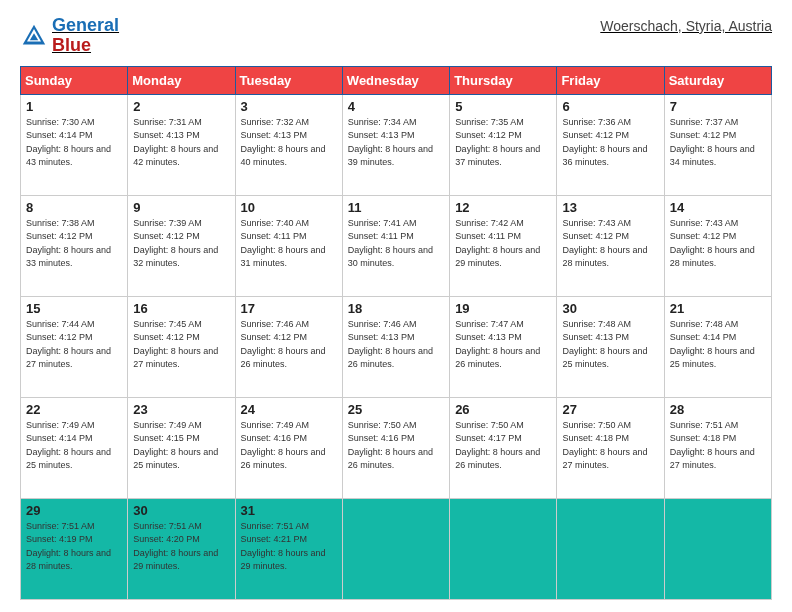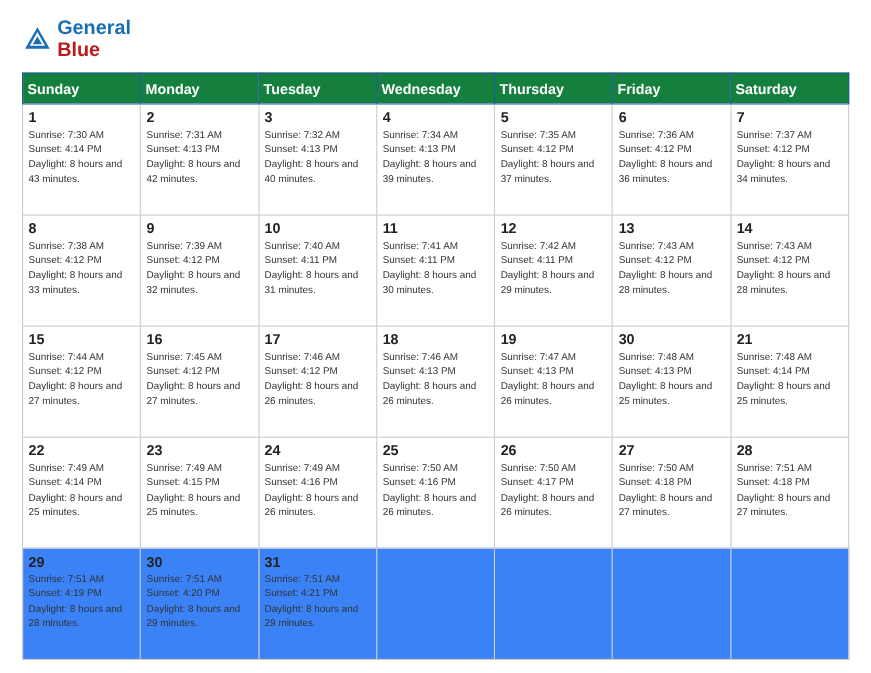--- a/index.html
+++ b/index.html
@@ -15,20 +15,21 @@
       height: 612px;
       padding: 16px 20px 12px 20px;
       display: flex;
       flex-direction: column;
     }
     .header {
       display: flex;
       justify-content: space-between;
       align-items: flex-start;
       margin-bottom: 10px;
+      text-decoration: underline;
     }
     .logo {
       display: flex;
       align-items: center;
       gap: 4px;
     }
     .logo-text {
       font-size: 18px;
       font-weight: bold;
       color: #333;
@@ -56,42 +57,42 @@
       margin-top: 2px;
     }
     .calendar {
       flex: 1;
       border: 1px solid #ccc;
       border-collapse: collapse;
       width: 100%;
       table-layout: fixed;
     }
     .calendar th {
-      background: #15803d;
+      background: #ef4444;
       color: #fff;
       font-size: 13px;
       font-weight: 600;
       padding: 6px 4px;
       text-align: left;
       border: 1px solid #1e5a9e;
     }
     .calendar td {
       border: 1px solid #ccc;
       vertical-align: top;
       padding: 4px 5px;
       font-size: 9.5px;
       color: #333;
       height: 82px;
       background: #fff;
     }
     .calendar td.empty {
       background: #f5f5f5;
     }
     .calendar tr:last-child td {
-      background: #3b82f6;
+      background: #14b8a6;
     }
     .day-num {
       font-size: 13px;
       font-weight: 600;
       color: #222;
       display: block;
       margin-bottom: 2px;
     }
     .cell-text {
       font-size: 9px;
@@ -109,20 +110,21 @@
         <polygon points="20,4 36,32 4,32" fill="#1a6eb5"></polygon>
         <polygon points="20,10 30,28 10,28" fill="white"></polygon>
         <polygon points="20,16 26,26 14,26" fill="#1a6eb5"></polygon>
       </svg>
       <div class="logo-text">
         <div><span>General</span></div>
         <div style="color:#b91c1c;">Blue</div>
       </div>
     </div>
     <div class="title-block">
+      <div class="subtitle">Woerschach, Styria, Austria</div>
     </div>
   </div>
 
   <table class="calendar">
     <thead>
       <tr>
 
       <th>Sunday</th>
           <th>Monday</th>
           <th>Tuesday</th>

